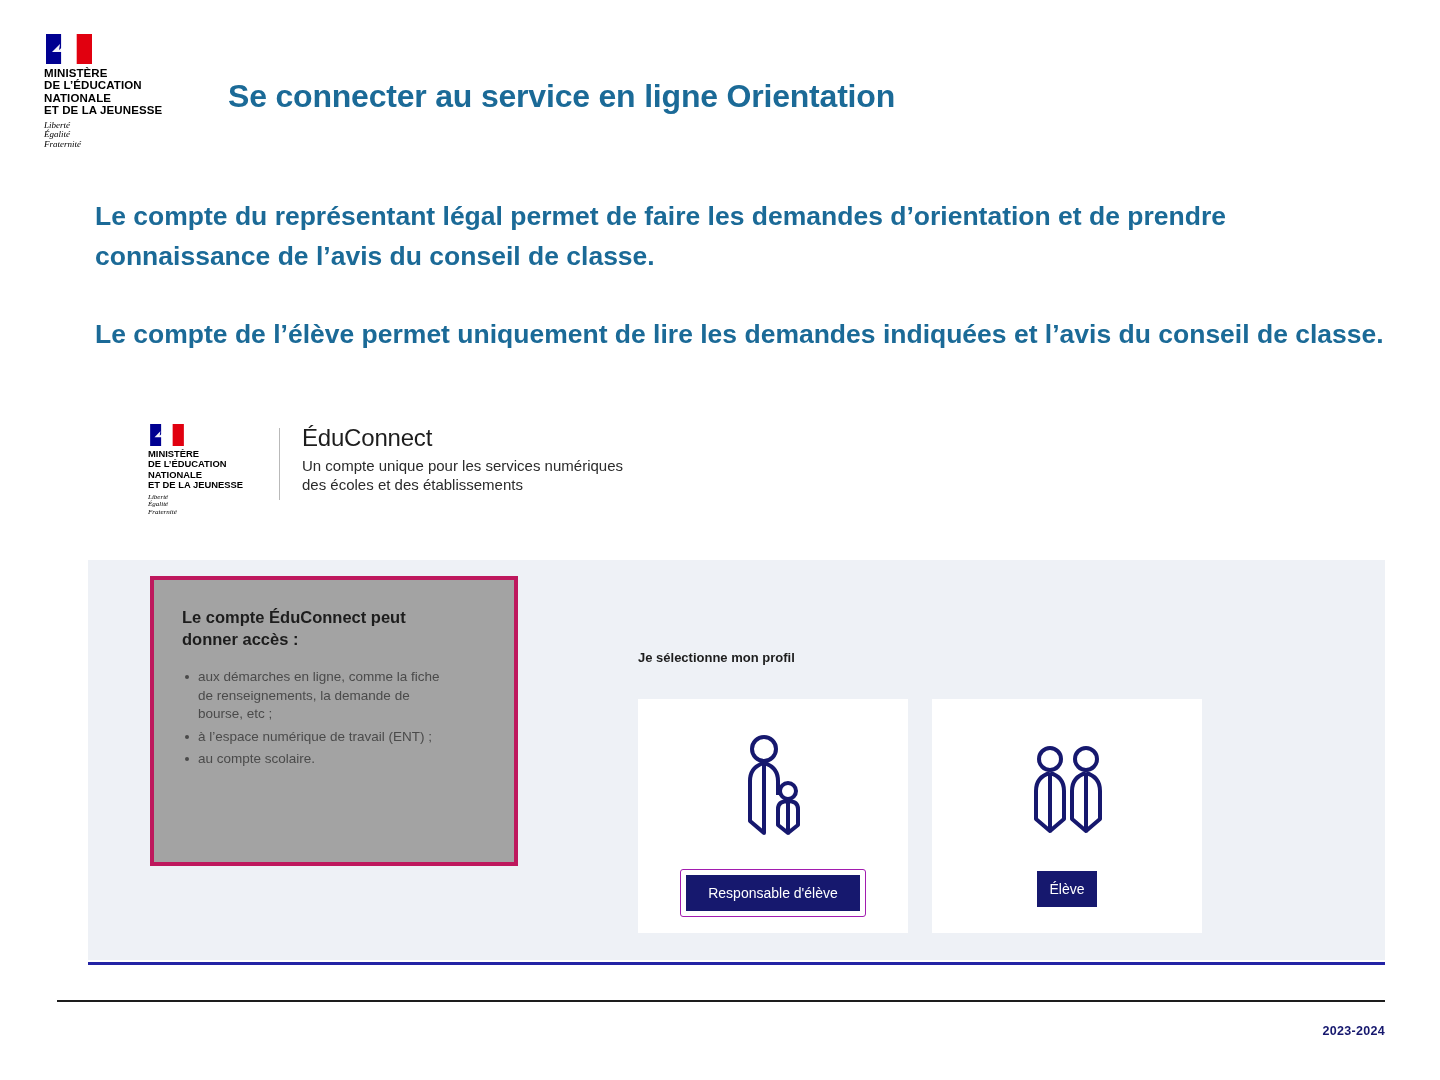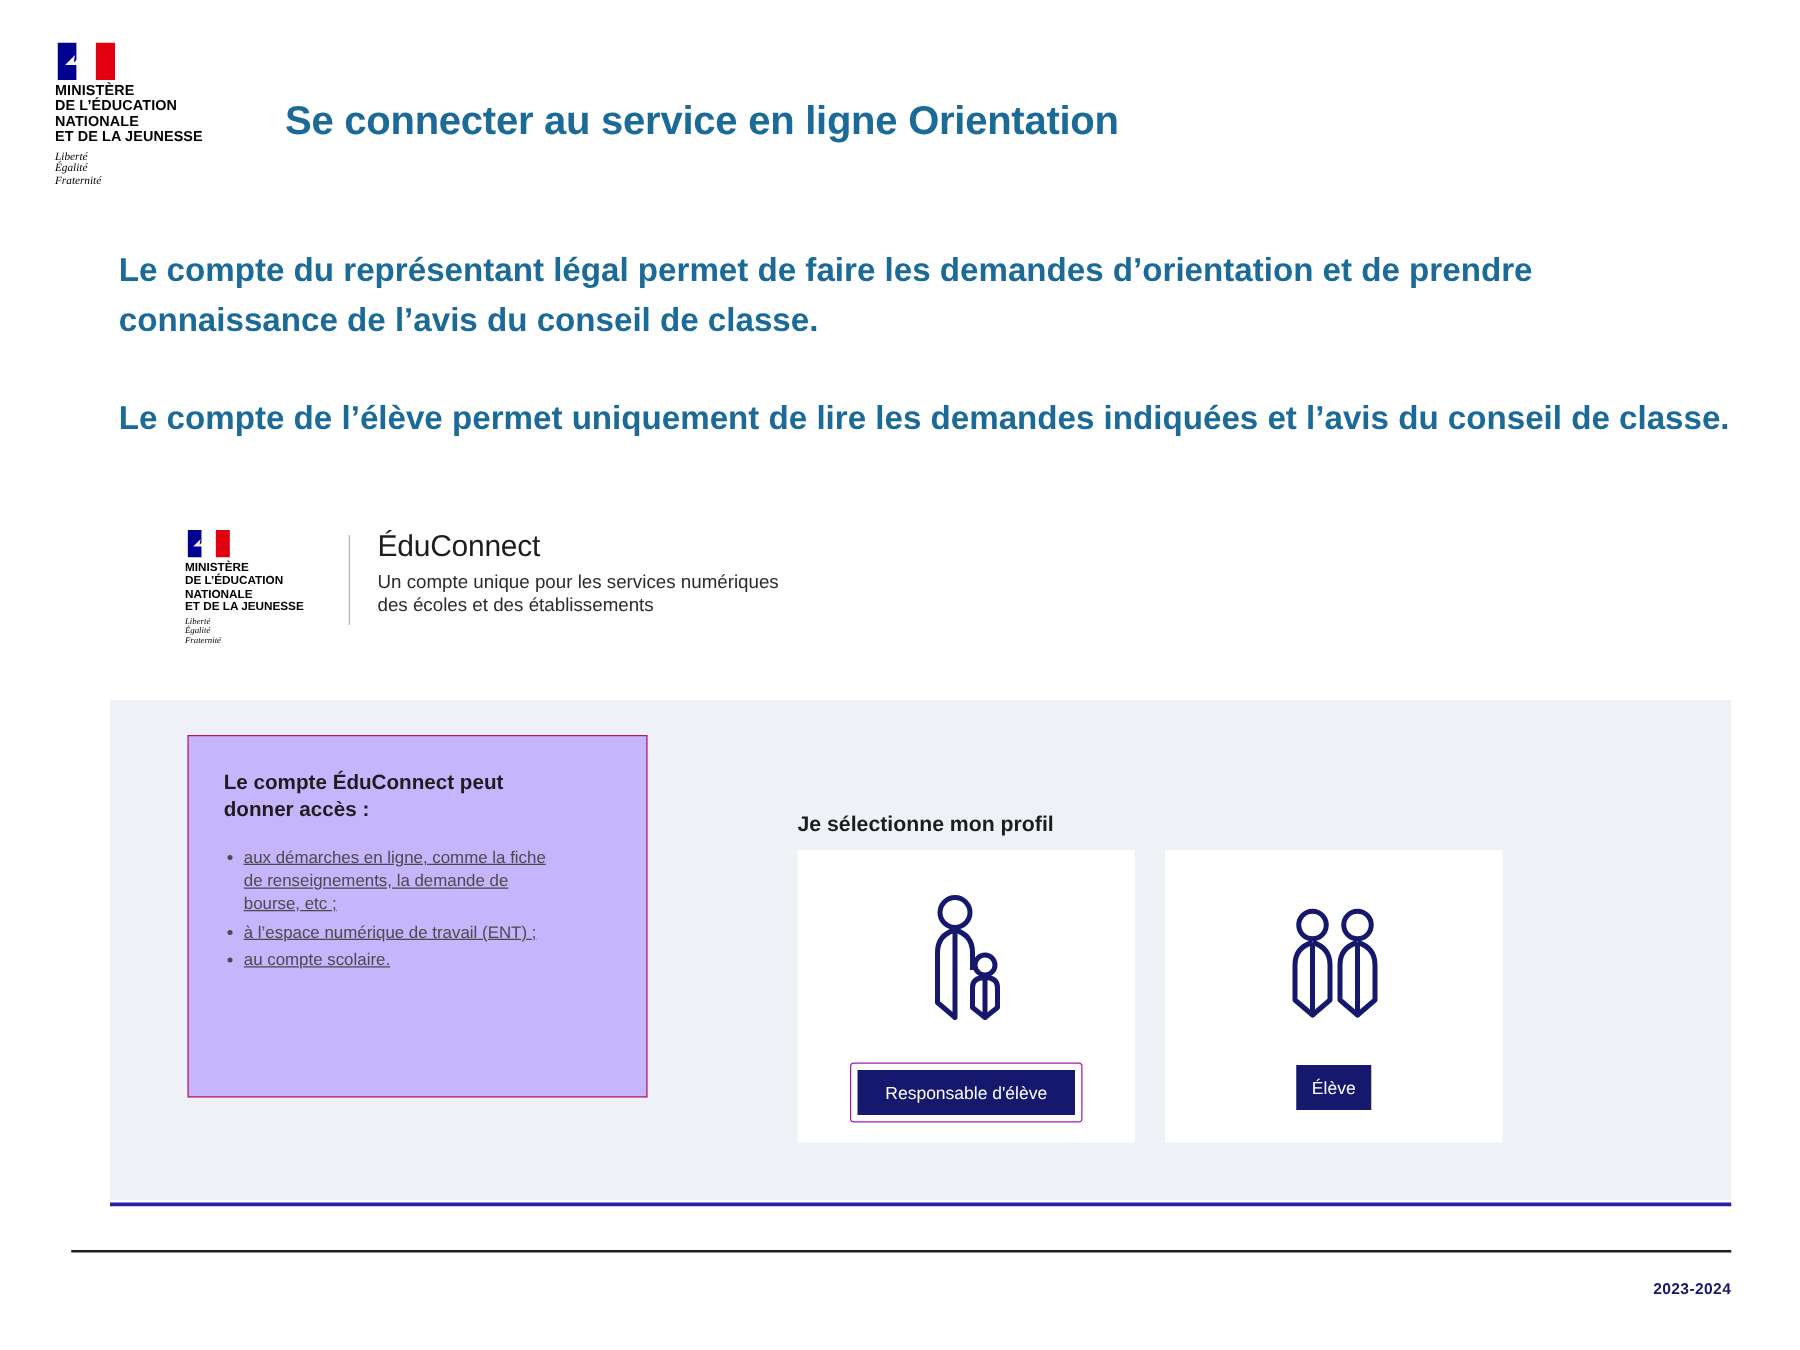--- a/index.html
+++ b/index.html
@@ -146,25 +146,25 @@
     position: absolute;
     left: 88px;
     top: 962px;
     width: 1297px;
     height: 3px;
     background: #2323a5;
   }
   .info-card {
     position: absolute;
     left: 62px;
-    top: 28px;
+    top: 16px;
     width: 368px;
     height: 290px;
-    background: #c4b5fd;
-    border: 1px solid #be185d;
+    background: #a3a3a3;
+    border: 4px solid #be185d;
     box-sizing: border-box;
     padding: 26px 28px;
   }
   .info-card h3 {
     margin: 0 0 18px 0;
     font-size: 16.5px;
     font-weight: bold;
     color: #1d1d1d;
     line-height: 22px;
     white-space: pre-line;
@@ -174,43 +174,42 @@
     padding-left: 16px;
     list-style: none;
   }
   .info-card li {
     position: relative;
     font-size: 13.5px;
     color: #4a4a4a;
     line-height: 18.5px;
     margin-bottom: 4px;
     white-space: pre-line;
-    text-decoration: underline;
   }
   .info-card li::before {
     content: "";
     position: absolute;
     left: -13px;
     top: 7px;
     width: 4px;
     height: 4px;
     border-radius: 50%;
     background: #4a4a4a;
   }
 
   .profile-zone {
     position: absolute;
     left: 550px;
     top: 90px;
   }
   .profile-title {
-    font-size: 17px;
+    font-size: 13px;
     font-weight: bold;
     color: #1d1d1d;
-    margin-bottom: 10px;
+    margin-bottom: 34px;
   }
   .profile-cards {
     display: flex;
     gap: 24px;
   }
   .profile-card {
     width: 270px;
     height: 234px;
     background: #ffffff;
     position: relative;

